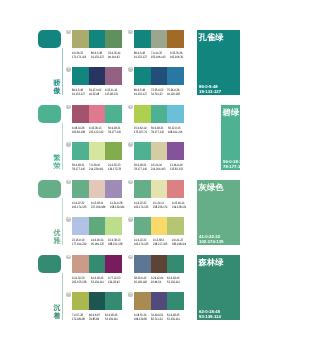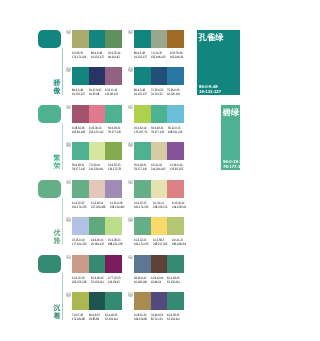--- a/index.html
+++ b/index.html
@@ -328,20 +328,27 @@
           <span>
             <b>0-13-58-3</b>
             <b>248-217-105</b>
           </span>
           <span>
             <b>9-0-41-22</b>
             <b>180-198-116</b>
           </span>
         </div>
       </div>
+      <div class="card" style="background: rgb(102, 174, 135);">
+        <div class="cname">灰绿色</div>
+        <div class="cvals">
+          <b>41-0-22-32</b>
+          <b>102-174-135</b>
+        </div>
+      </div>
     </div>
     <div class="group" style="top: 254.5px;">
       <div class="mood-swatch" style="background: rgb(53, 139, 114);"></div>
       <div class="mood-rule" style="background: rgb(53, 139, 114);"></div>
       <div class="mood-label" style="color: rgb(53, 139, 114);">沉着</div>
       <div class="pal" style="left: 72px; top: 0px;">
         <div class="num">13</div>
         <div class="strip">
           <i style="background: rgb(203, 155, 138);"></i>
           <i style="background: rgb(53, 139, 114);"></i>
@@ -421,14 +428,21 @@
           <span>
             <b>34-40-0-51</b>
             <b>82-74-124</b>
           </span>
           <span>
             <b>62-0-18-45</b>
             <b>53-139-114</b>
           </span>
         </div>
       </div>
+      <div class="card" style="background: rgb(53, 139, 114);">
+        <div class="cname">森林绿</div>
+        <div class="cvals">
+          <b>62-0-18-45</b>
+          <b>53-139-114</b>
+        </div>
+      </div>
     </div>
   </div>
 
 </body></html>

